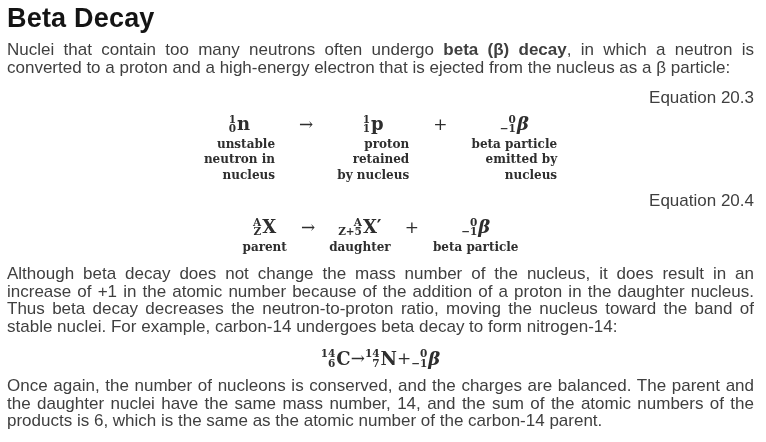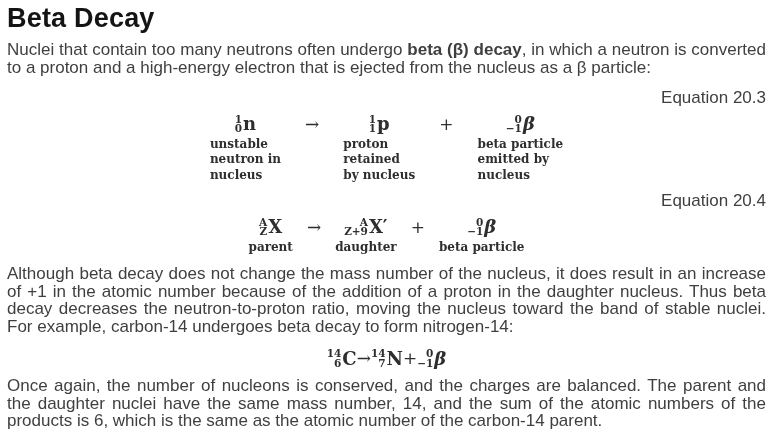--- a/index.html
+++ b/index.html
@@ -1,21 +1,21 @@
 <!DOCTYPE html>
 <html style="--background: #ffffff; --title-text: #141414; --body-text: #3f3f3f; --equation-text: #2e2e2e;"><head>
 <meta charset="utf-8">
 <style>
   html, body { margin: 0; padding: 0; background: #ffffff; }
   .doc {
     position: relative;
     width: 766px;
     height: 442px;
     box-sizing: border-box;
-    padding: 3px 0 0 7px;
+    padding: 3px 12px 0 7px;
     overflow: hidden;
     background: var(--background, #ffffff);
     font-family: "Liberation Sans", sans-serif;
     color: var(--body-text, #3f3f3f);
   }
   h1.title {
     margin: 0 0 7px 0;
     font-size: 27px;
     line-height: 31px;
     font-weight: bold;
@@ -55,21 +55,21 @@
     font-weight: bold;
   }
   .pre span { font-size: 10.5px; line-height: 9.5px; }
   .nsym { font-size: 18px; line-height: 20px; font-weight: bold; }
   .nsym.beta { font-style: italic; }
   .op { font-size: 17px; line-height: 21px; font-weight: normal; }
   .notes {
     margin-top: 2px;
     display: flex;
     flex-direction: column;
-    align-items: flex-start;
+    align-items: flex-end;
   }
   .note-line, .note-single {
     font-size: 12px;
     line-height: 15.5px;
     font-weight: bold;
     white-space: nowrap;
     color: var(--equation-text, #2e2e2e);
   }
   .note-single { margin-top: 2px; }
 </style>
@@ -143,21 +143,21 @@
           </span>
         <span class="nsym">X</span>
       </span>
       <div class="note-single">parent</div>
     </div>
     <div class="op">→</div>
     <div class="term">
       <span class="nuclide">
         <span class="pre">
             <span>A</span>
-            <span>Z+9</span>
+            <span>Z+5</span>
           </span>
         <span class="nsym">X′</span>
       </span>
       <div class="note-single">daughter</div>
     </div>
     <div class="op">+</div>
     <div class="term">
       <span class="nuclide">
         <span class="pre">
             <span>0</span>

